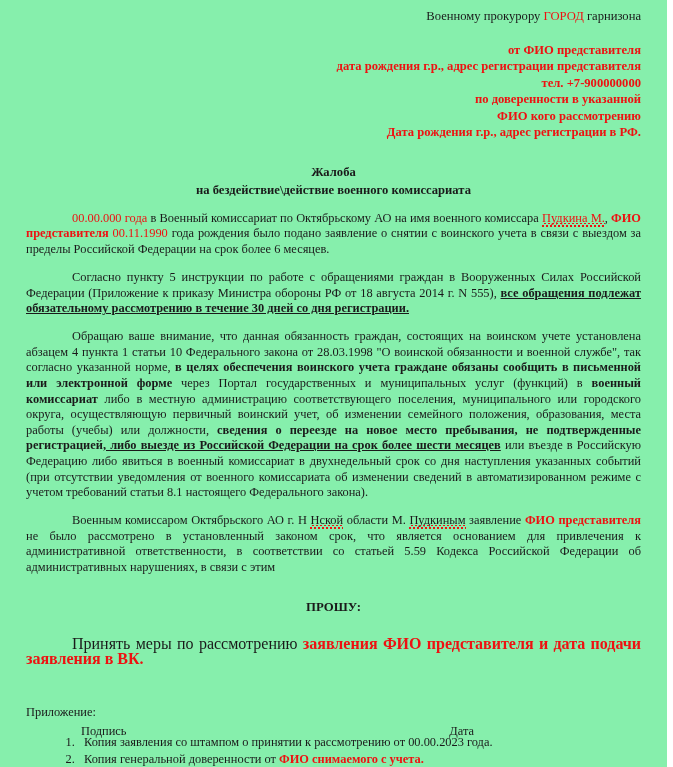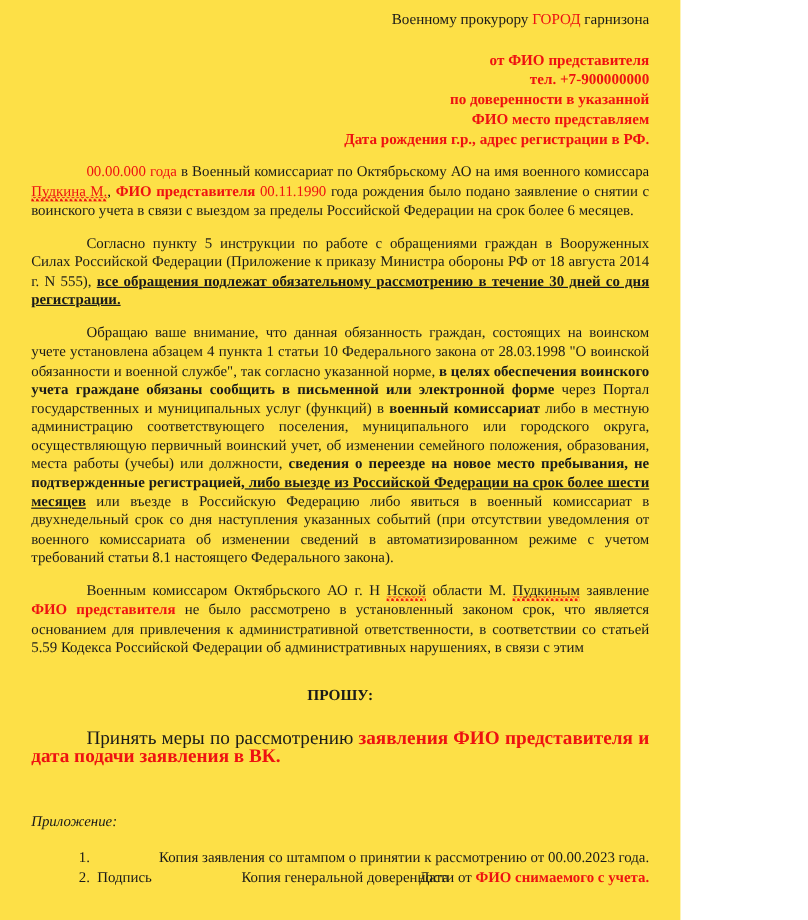--- a/index.html
+++ b/index.html
@@ -11,25 +11,25 @@
   body {
     width: 673px;
     height: 767px;
     overflow: hidden;
     font-family: "Liberation Serif", "DejaVu Serif", serif;
     color: #1a1a1a;
     -webkit-font-smoothing: antialiased;
   }
   .page {
     position: relative;
-    width: 567px;
+    width: 667px;
     height: 767px;
     box-sizing: border-box;
     padding: 8px 26px 0 26px;
-    background: #fde047;
+    background: #86efac;
   }
 
   
   .red      { color: #ee1111; }
   .red-b    { color: #ee1111; font-weight: bold; }
   .bold     { font-weight: bold; }
   .bold-ul  { font-weight: bold; text-decoration: underline; }
 
   
   .sq {
@@ -96,29 +96,28 @@
     font-size: 16px;
     line-height: 15.6px;
     text-indent: 46px;
     margin-top: 21px;
   }
 
   
   .attach-title {
     font-size: 12.4px;
     margin-top: 38px;
-    font-style: italic;
   }
   ol.attach-list {
     margin: 14px 0 0 0;
     padding-left: 52px;
     font-size: 12.4px;
     line-height: 17px;
   }
-  ol.attach-list li { padding-left: 6px; text-align: right; }
+  ol.attach-list li { padding-left: 6px; }
 
   
   .footer {
     position: absolute;
     left: 26px;
     right: 26px;
     bottom: 28px;
     font-size: 12.4px;
     display: flex;
   }
@@ -128,27 +127,32 @@
 </head>
 <body>
 
 <div class="page">
 
   <div class="addressee">
     <div class="line1"><span>Военному прокурору </span><span class="red">ГОРОД</span><span> гарнизона</span></div>
 
     <div class="from-block">
       <div class="red-b">от ФИО представителя</div>
+      <div class="red-b">дата рождения г.р., адрес регистрации представителя</div>
       <div class="red-b">тел. +7-900000000</div>
       <div class="red-b">по доверенности в указанной</div>
-      <div class="red-b">ФИО место представляем</div>
+      <div class="red-b">ФИО кого рассмотрению</div>
       <div class="red-b">Дата рождения г.р., адрес регистрации в РФ.</div>
     </div>
   </div>
 
+  <div class="doc-title">
+    <div>Жалоба</div>
+    <div>на бездействие\действие военного комиссариата</div>
+  </div>
 
   <p class="para"><span class="red">00.00.000 года</span><span> в Военный комиссариат по Октябрьскому АО на имя военного комиссара </span><span class="red sq">Пудкина М.</span><span>, </span><span class="red-b">ФИО представителя</span><span class="red"> 00.11.1990</span><span> года рождения было подано заявление о снятии с воинского учета в связи с выездом за пределы Российской Федерации на срок более 6 месяцев.</span></p>
 
   <p class="para"><span>Согласно пункту 5 инструкции по работе с обращениями граждан в Вооруженных Силах Российской Федерации (Приложение к приказу Министра обороны РФ от 18 августа 2014 г. N 555), </span><span class="bold-ul">все обращения подлежат обязательному рассмотрению в течение 30 дней со дня регистрации.</span></p>
 
   <p class="para"><span>Обращаю ваше внимание, что данная обязанность граждан, состоящих на воинском учете установлена абзацем 4 пункта 1 статьи 10 Федерального закона от 28.03.1998 "О воинской обязанности и военной службе", так согласно указанной норме, </span><span class="bold">в целях обеспечения воинского учета граждане обязаны сообщить в письменной или электронной форме</span><span> через Портал государственных и муниципальных услуг (функций) в </span><span class="bold">военный комиссариат</span><span> либо в местную администрацию соответствующего поселения, муниципального или городского округа, осуществляющую первичный воинский учет, об изменении семейного положения, образования, места работы (учебы) или должности, </span><span class="bold">сведения о переезде на новое место пребывания, не подтвержденные регистрацией,</span><span class="bold-ul"> либо выезде из Российской Федерации на срок более шести месяцев</span><span> или въезде в Российскую Федерацию либо явиться в военный комиссариат в двухнедельный срок со дня наступления указанных событий (при отсутствии уведомления от военного комиссариата об изменении сведений в автоматизированном режиме с учетом требований статьи 8.1 настоящего Федерального закона).</span></p>
 
   <p class="para"><span>Военным комиссаром Октябрьского АО г. Н </span><span class="sq">Нской</span><span> области М. </span><span class="sq">Пудкиным</span><span> заявление </span><span class="red-b">ФИО представителя</span><span> не было рассмотрено в установленный законом срок, что является основанием для привлечения к административной ответственности, в соответствии со статьей 5.59 Кодекса Российской Федерации об административных нарушениях, в связи с этим</span></p>
 
   <div class="proshu">ПРОШУ:</div>

